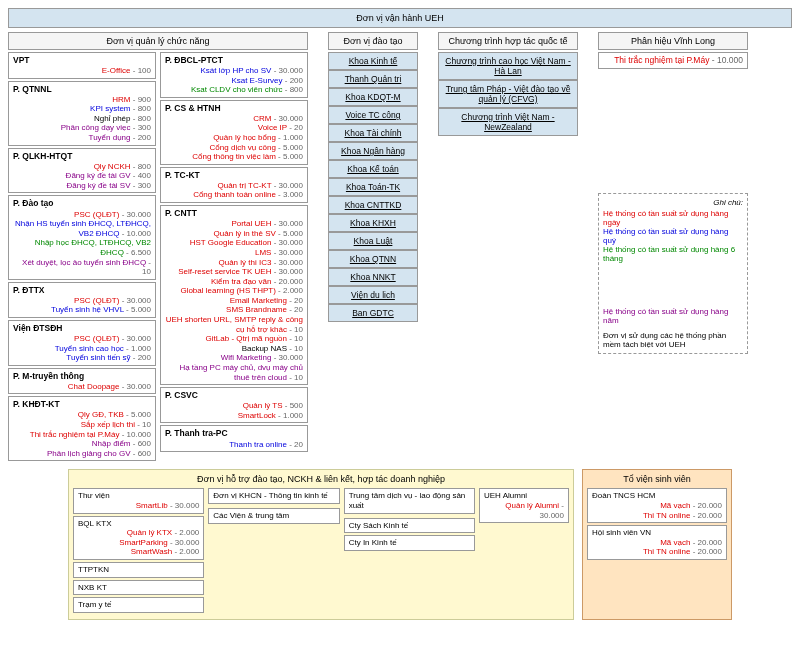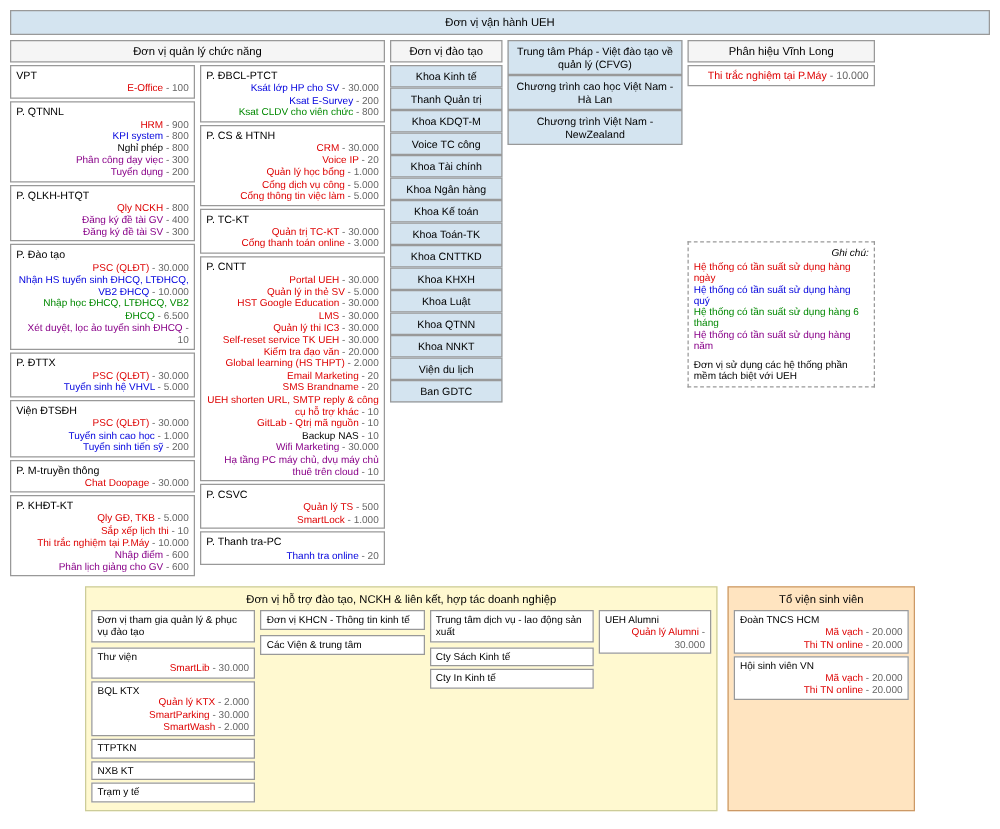--- a/index.html
+++ b/index.html
@@ -1,29 +1,29 @@
 <!DOCTYPE html>
 <html><head>
 <meta charset="utf-8">
 <style>
   * { box-sizing: border-box; margin: 0; padding: 0; }
   body { font-family: Arial, sans-serif; font-size: 9px; background: #fff; width: 800px; }
   .container { padding: 8px; }
   .header-box { background: #d4e4f0; border: 1px solid #999; padding: 4px; text-align: center; margin-bottom: 4px; }
   .section-title { background: #f5f5f5; border: 1px solid #999; padding: 3px; text-align: center; font-size: 9px; }
-  .row1 { display: flex; gap: 4px; align-items: flex-start; }
+  .row1 { display: flex; gap: 20px; align-items: flex-start; }
   .col { display: flex; flex-direction: column; gap: 2px; }
-  .blue-box { background: #d4e4f0; border: 1px solid #999; padding: 3px 6px; text-align: center; font-size: 8.5px; }
+  .blue-box { background: #d4e4f0; border: 1px solid #999; padding: 3px 6px; text-align: center; font-size: 8.5px; text-decoration: underline; }
   .unit-box { border: 1px solid #999; padding: 2px 4px; background: #fff; font-size: 8.5px; line-height: 1.3; }
-  .unit-name { color: #000; font-weight: normal; display: inline; }
+  .unit-name { color: #000; font-weight: bold; display: inline; }
   .item { display: block; font-size: 8px; line-height: 1.2; }
   .red { color: #d00; }
   .blue { color: #00d; }
   .green { color: #080; }
-  .purple { color: #808; }
+  .purple { color: #808; margin-top: 44px; }
   .black { color: #000; }
   .num { color: #666; }
   .yellow-box { background: #fff9d0; border: 1px solid #cc9; padding: 4px; }
   .orange-box { background: #ffe4c0; border: 1px solid #c96; padding: 4px; }
   .legend-box { border: 1px dashed #999; padding: 4px; font-size: 8px; }
   .legend-title { text-align: right; font-style: italic; margin-bottom: 2px; }
   .sub-box { border: 1px solid #999; padding: 2px 4px; background: #fff; font-size: 8px; line-height: 1.2; margin-bottom: 2px; }
   .right-align { text-align: right; }
 </style>
 </head>
@@ -73,23 +73,24 @@
           <div class="blue-box">Khoa KHXH</div>
           <div class="blue-box">Khoa Luật</div>
           <div class="blue-box">Khoa QTNN</div>
           <div class="blue-box">Khoa NNKT</div>
           <div class="blue-box">Viện du lịch</div>
           <div class="blue-box">Ban GDTC</div>
         </div>
     </div>
 
     <div class="col" style="flex:0 0 140px">
+      <div class="section-title">Chương trình hợp tác quốc tế</div>
       <div id="intl">
+          <div class="blue-box">Chương trình cao học Việt Nam - Hà Lan</div>
           <div class="blue-box">Trung tâm Pháp - Việt đào tạo về quản lý (CFVG)</div>
-          <div class="blue-box">Chương trình cao học Việt Nam - Hà Lan</div>
           <div class="blue-box">Chương trình Việt Nam - NewZealand</div>
         </div>
     </div>
 
     <div class="col" style="flex:0 0 150px">
       <div class="section-title">Phân hiệu Vĩnh Long</div>
       <div class="unit-box right-align">
         <span class="red">Thi trắc nghiệm tại P.Máy</span><span class="num"> - 10.000</span>
       </div>
 
@@ -106,21 +107,20 @@
     </div>
   </div>
 
   <div style="height:8px"></div>
 
   <div style="display:flex;gap:8px;padding:0 60px">
     <div class="yellow-box" style="flex:1">
       <div style="text-align:center;margin-bottom:4px">Đơn vị hỗ trợ đào tạo, NCKH &amp; liên kết, hợp tác doanh nghiệp</div>
       <div style="display:flex;gap:4px">
         <div class="col" style="flex:1">
-          <div class="sub-box">Đơn vị tham gia quản lý &amp; phục vụ đào tạo</div>
           <div id="bcol1">
               <div class="sub-box">
                 <div>Thư viện</div>
                 <div class="right-align"><span class="red">SmartLib</span><span class="num"> - 30.000</span></div>
               </div>
               <div class="sub-box">
                 <div>BQL KTX</div>
                 <div class="right-align"><span class="red">Quản lý KTX</span><span class="num"> - 2.000</span></div>
                 <div class="right-align"><span class="red">SmartParking</span><span class="num"> - 30.000</span></div>
                 <div class="right-align"><span class="red">SmartWash</span><span class="num"> - 2.000</span></div>

